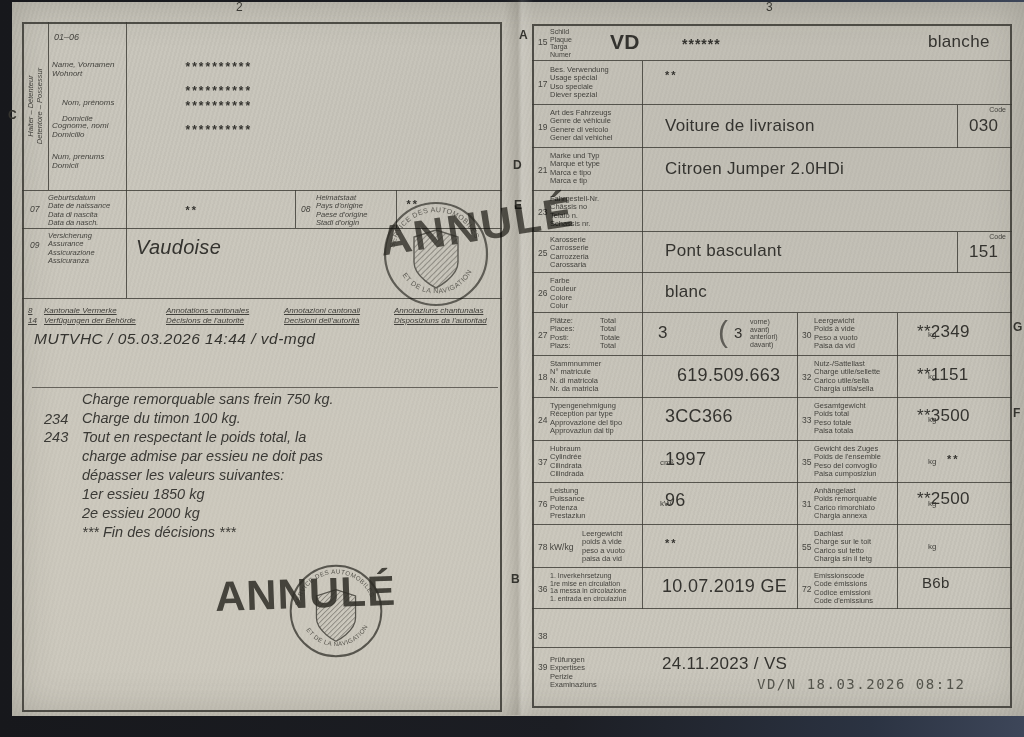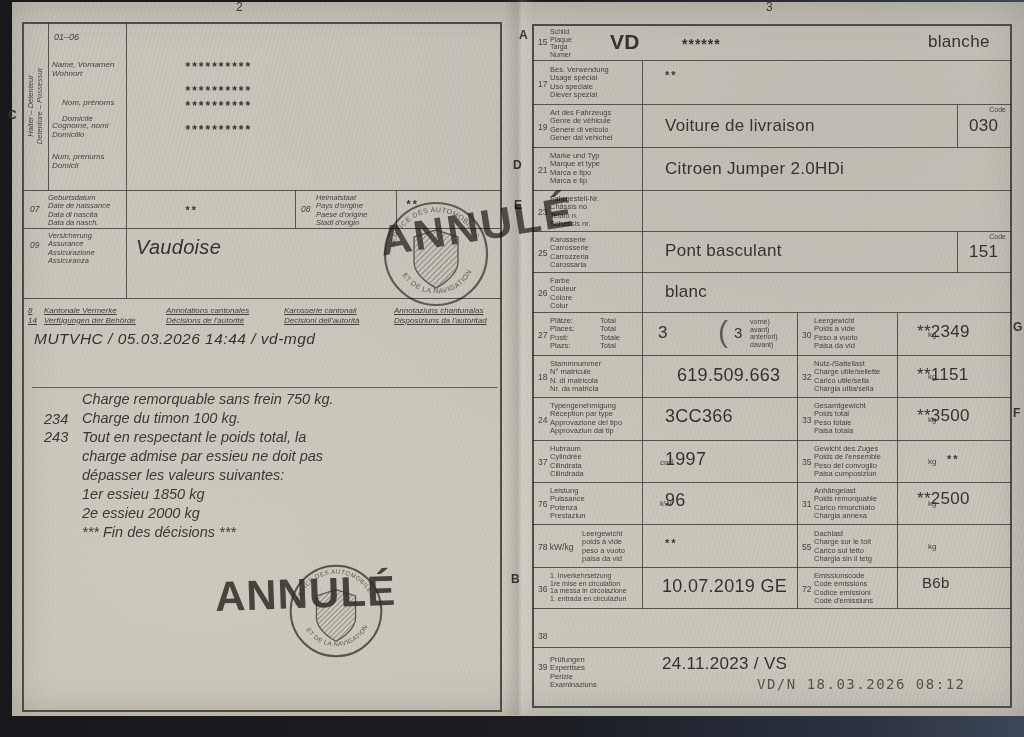--- a/index.html
+++ b/index.html
@@ -108,21 +108,21 @@
 Assicurazione
 Assicuranza</div>
     <span class="val" style="left:116px;top:218px;font-size:20px">Vaudoise</span>
 
     <div class="remhead" style="left:8px;top:288px">8
 14</div>
     <div class="remhead" style="left:24px;top:288px">Kantonale Vermerke
 Verfügungen der Behörde</div>
     <div class="remhead" style="left:146px;top:288px">Annotations cantonales
 Décisions de l'autorité</div>
-    <div class="remhead" style="left:264px;top:288px">Karosserie cantonali
+    <div class="remhead" style="left:264px;top:288px">Annotazioni cantonali
 Decisioni dell'autorità</div>
     <div class="remhead" style="left:374px;top:288px">Annotaziuns chantunalas
 Disposiziuns da l'autoritad</div>
     <span class="val" style="left:14px;top:312px;font-size:15.5px;letter-spacing:.5px">MUTVHC / 05.03.2026 14:44 / vd-mgd</span>
 
     <div class="hline" style="left:12px;width:466px;top:369px;background:rgba(58,56,50,.7)"></div>
 
     <span class="dectext" style="left:24px;top:392px">234</span>
     <div class="dectext" style="left:62px;top:372px">Charge remorquable sans frein 750 kg.
 Charge du timon 100 kg.</div>

